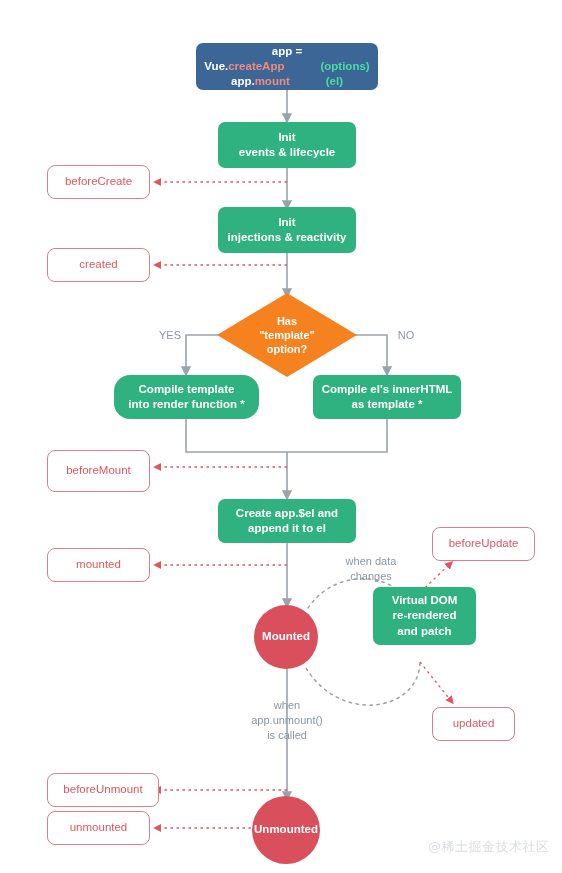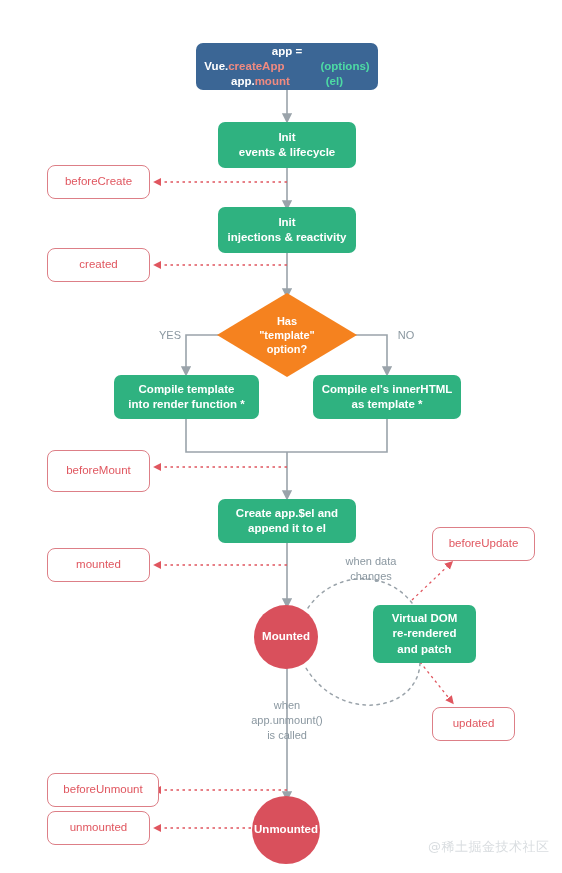--- a/index.html
+++ b/index.html
@@ -187,30 +187,30 @@
       </div>
     </div>
   </div>
 
   <div class="node green-box" style="left:218px; top:122px; width:138px; height:46px; white-space:pre-line;">Init
 events &amp; lifecycle</div>
 
   <div class="node green-box" style="left:218px; top:207px; width:138px; height:46px; white-space:pre-line;">Init
 injections &amp; reactivity</div>
 
-  <div class="node green-box" style="left:114px; top:375px; width:145px; height:44px; white-space:pre-line;">Compile template
+  <div class="node green-box" style="left:114px; top:375px; width:145px; height:44px; white-space:pre-line;border-radius:16px;">Compile template
 into render function *</div>
 
   <div class="node green-box" style="left:218px; top:499px; width:138px; height:44px; white-space:pre-line;">Create app.$el and
 append it to el</div>
 
   <div class="node green-box" style="left:313px; top:375px; width:148px; height:44px; white-space:pre-line;">Compile el’s innerHTML
 as template *</div>
 
-  <div class="node green-box" style="left:373px; top:605px; width:103px; height:58px; white-space:pre-line;">Virtual DOM
+  <div class="node green-box" style="left:373px; top:587px; width:103px; height:58px; white-space:pre-line;">Virtual DOM
 re-rendered
 and patch</div>
 
   <div class="diamond-wrap" style="left:217px; top:293px; width:140px; height:84px;">
     <div class="diamond-shape"></div>
     <div class="diamond-label">
       <span>Has</span>
       <span>"template"</span>
       <span>option?</span>
     </div>

